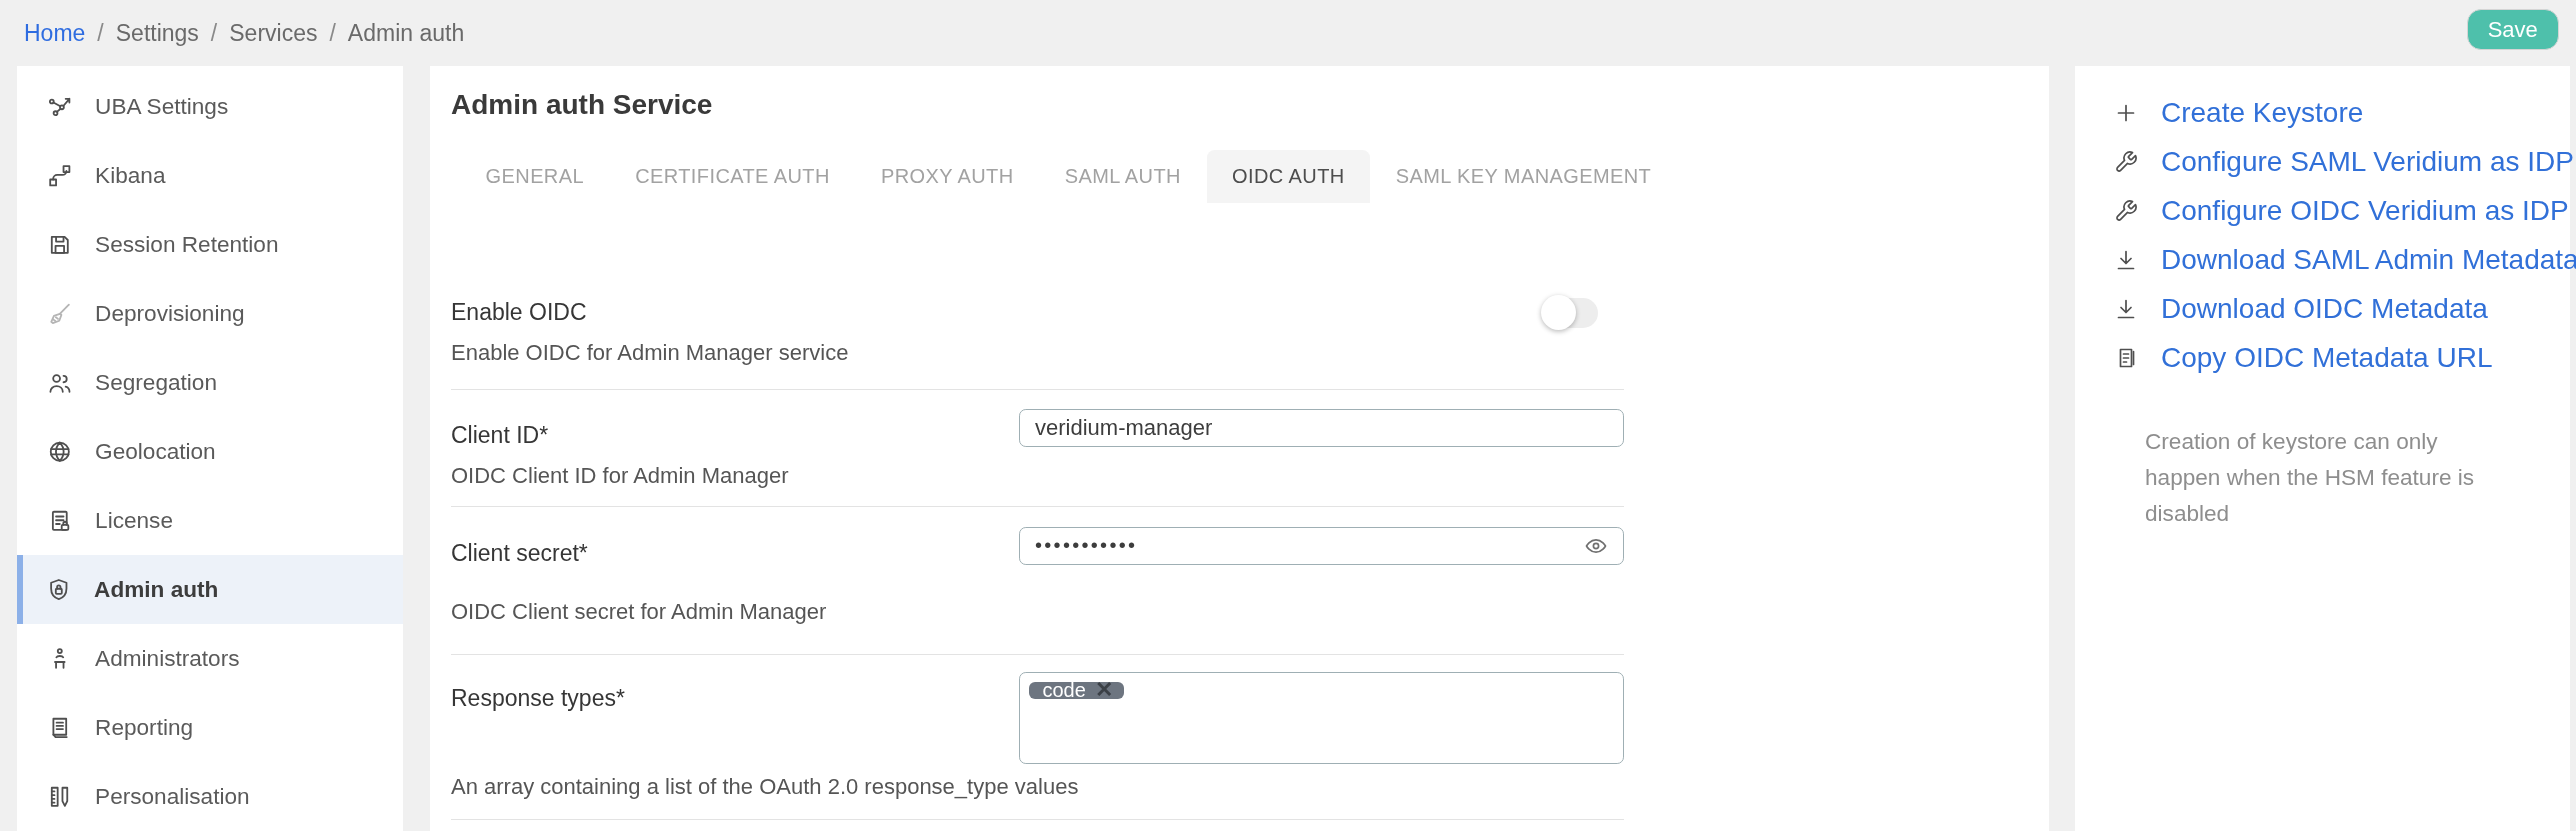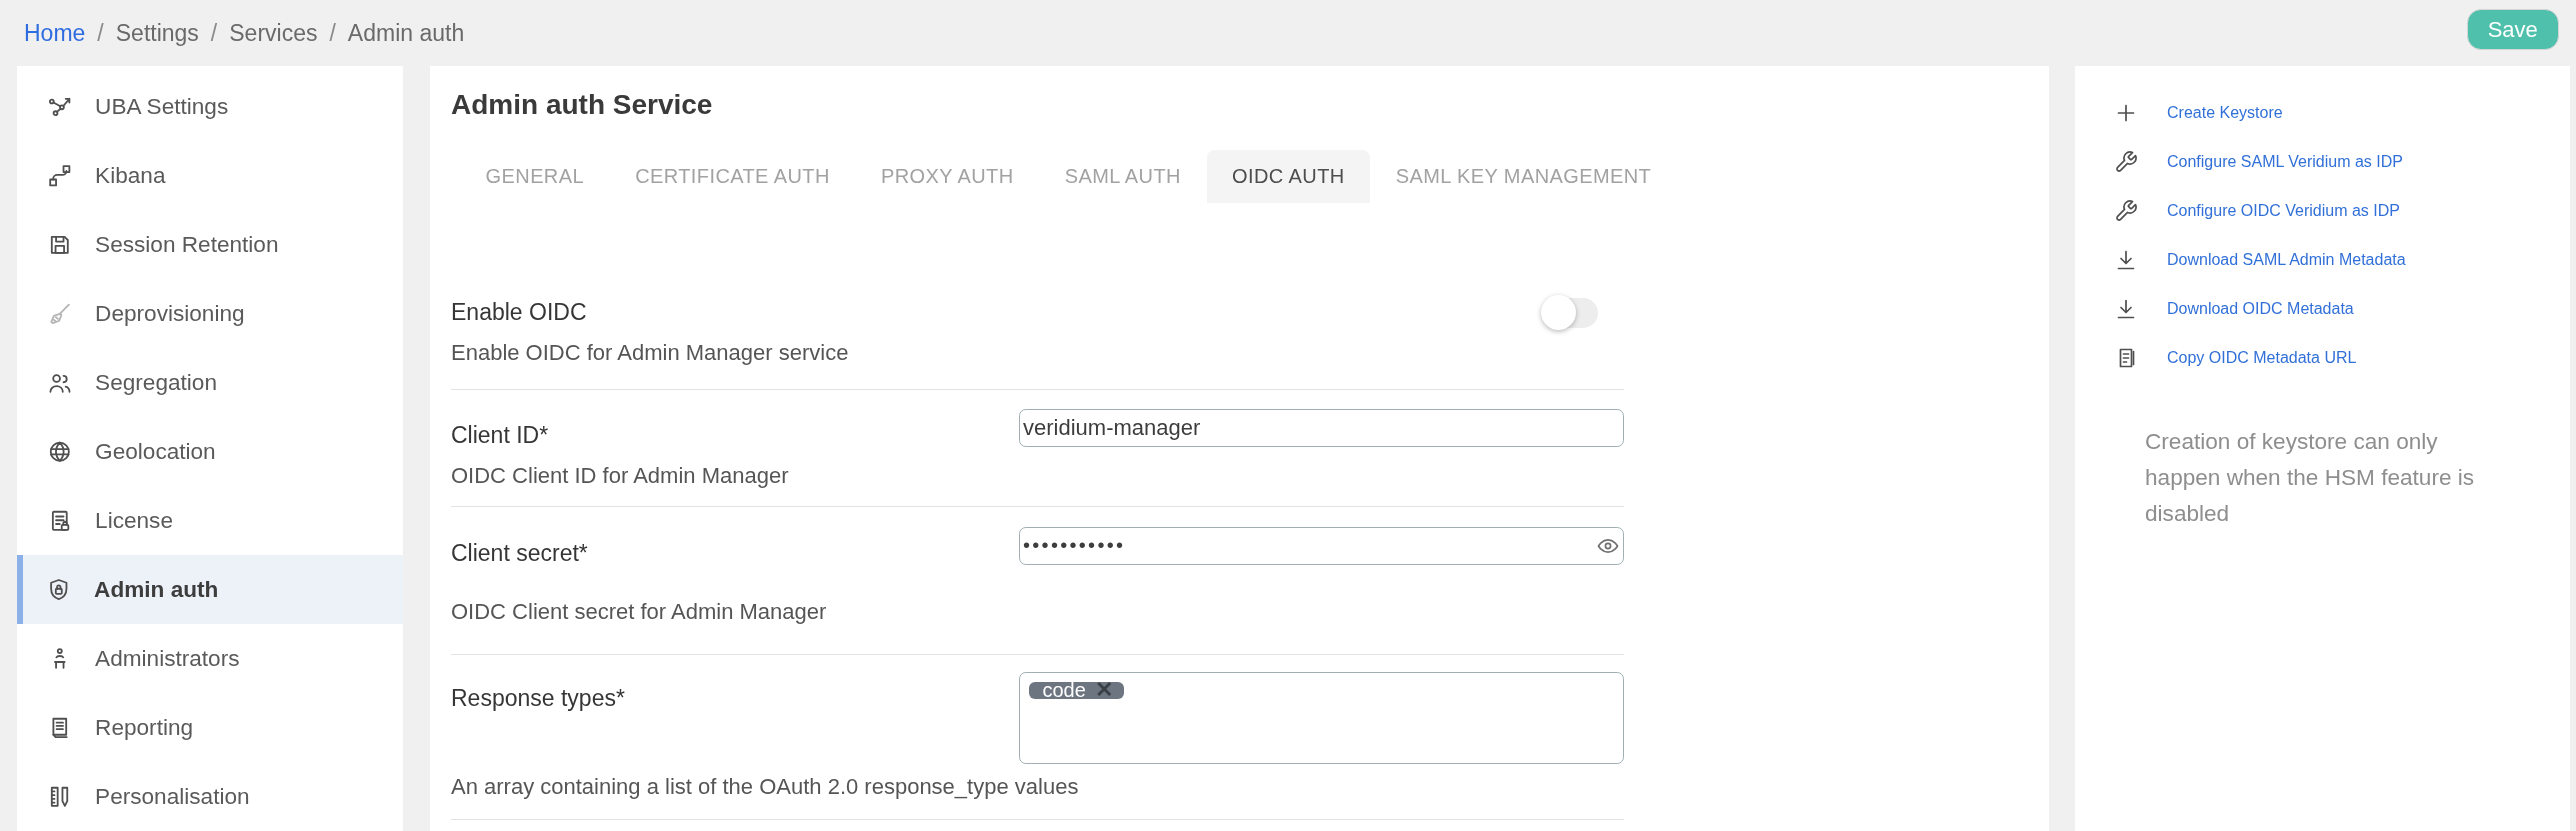--- a/index.html
+++ b/index.html
@@ -90,21 +90,21 @@
   }
   .toggle .knob {
     position:absolute; left:-1.5px; top:-2.3px;
     width:35px; height:35px; border-radius:50%;
     background:#ffffff; box-shadow:0 1.5px 5.3px rgba(0,0,0,0.28);
   }
 
   .text-input {
     position:absolute; left:568px; width:605px; height:38px;
     border:1.5px solid #9fafb4; border-radius:6.8px; background:#ffffff;
-    display:flex; align-items:center; padding:0 3px;
+    display:flex; align-items:center; padding:0 15px;
     font-size:22px; color:#3d3d3d; cursor:text;
   }
   .row-clientid .text-input { top:19px; }
   .row-secret   .text-input { top:20px; justify-content:space-between; }
   .secret-dots { letter-spacing:2.3px; font-size:20px; color:#3d3d3d; }
   .eye { width:24px; height:24px; stroke:#707070; cursor:pointer; }
 
   .chips-box {
     position:absolute; left:568px; top:17.3px;
     width:605px; height:92px;
@@ -119,22 +119,22 @@
   }
   .chip .chip-x { color:#3b4046; font-size:22px; font-weight:bold; cursor:pointer; }
 
   
   .right-card {
     position:absolute; left:2075px; top:66px;
     width:495px; height:765px; background:#ffffff;
     padding:22.6px 0 0 39px;
   }
   .panel-link {
-    height:49px; display:flex; align-items:center; gap:29px;
-    color:#3170d8; font-size:16px; cursor:pointer; white-space:nowrap;
+    height:49px; display:flex; align-items:center; gap:23px;
+    color:#3170d8; font-size:28px; cursor:pointer; white-space:nowrap;
   }
   .panel-link svg { width:24px; height:24px; flex:0 0 24px; }
   .panel-note {
     margin-top:41px; margin-left:31px; width:361px;
     font-size:22.6px; line-height:36px; color:#8e8e8e;
   }
 </style>
 </head>
 <body>
 

